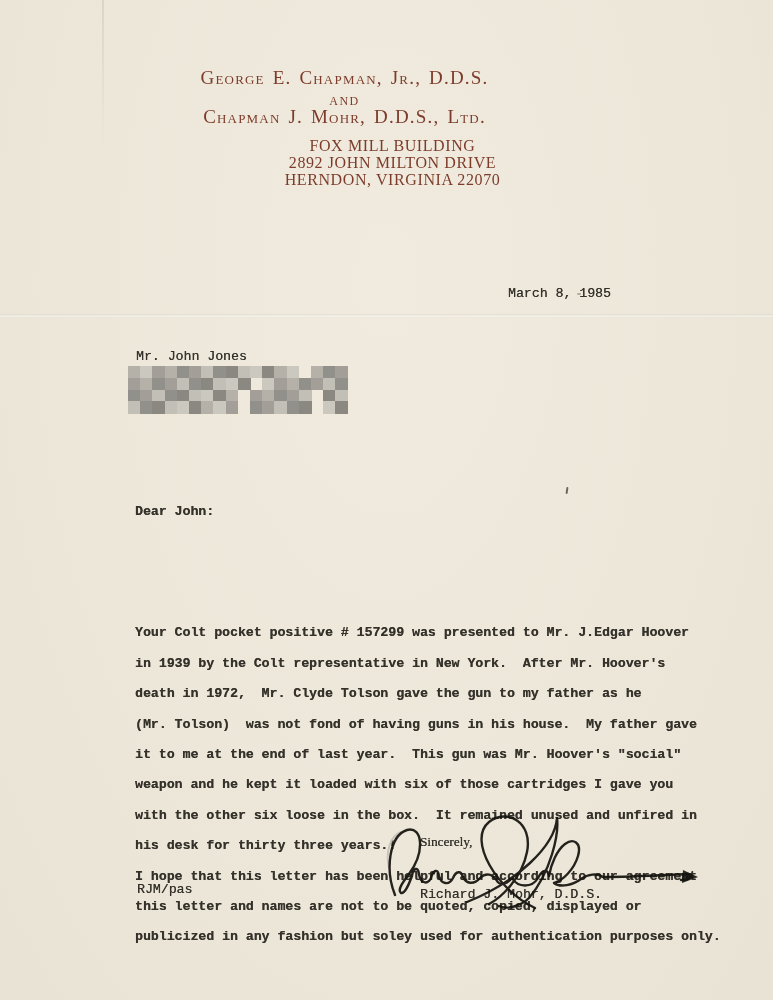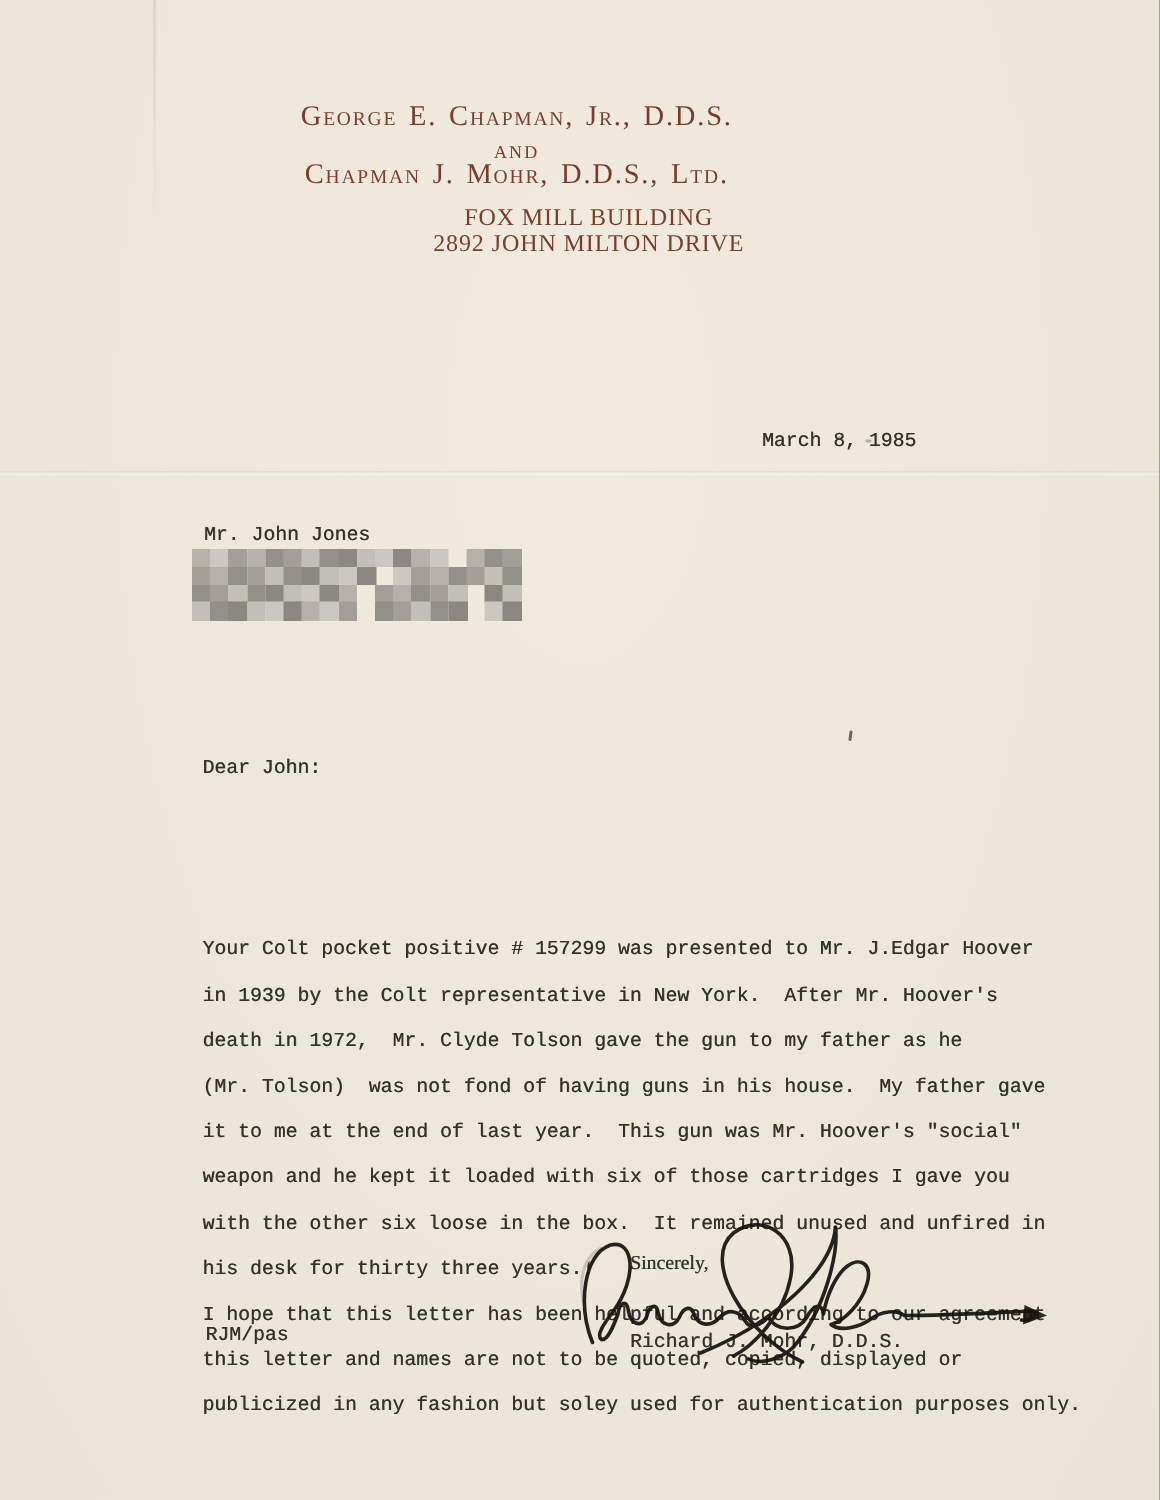--- a/index.html
+++ b/index.html
@@ -45,21 +45,21 @@
     position:absolute;
     font-family:"Liberation Mono", monospace;
     font-size:13.2px;
     color:#34312a;
     white-space:pre;
     text-shadow:0.25px 0 0 rgba(52,49,42,0.8);
   }
   .date-line{left:508px;top:270px;margin-top:16px;}
   .recipient{left:136px;top:349px;}
   .typed-block{left:135px;top:436px;line-height:30.4px;}
-  .typed-block div{height:30.4px;}
+  .typed-block div{height:30.4px;font-weight:bold;}
   .closing-sincerely{left:420px;top:834px;font-family:Liberation Serif, serif;}
   .signed-name{left:420px;top:887px;}
   .reference{left:137px;top:882px;}
 
   
   .redaction{position:absolute;left:128px;top:366px;width:218px;height:47px;}
   .redaction .cell{position:absolute;}
 
   
   .sig{position:absolute;left:385px;top:800px;width:315px;height:125px;}
@@ -74,20 +74,21 @@
   <div class="crease-v"></div>
   <div class="speck s1"></div>
   <div class="speck s2"></div>
   <div class="speck s3"></div>
 
   <div class="lh lh-name lh-name1">George E. Chapman, Jr., D.D.S.</div>
   <div class="lh lh-and">AND</div>
   <div class="lh lh-name lh-name2">Chapman J. Mohr, D.D.S., Ltd.</div>
   <div class="lh lh-addr lh-a1">FOX MILL BUILDING</div>
   <div class="lh lh-addr lh-a2">2892 JOHN MILTON DRIVE</div>
+  <div class="lh lh-addr lh-a3">HERNDON, VIRGINIA 22070</div>
 
   <div class="typed date-line">March 8, 1985</div>
 
   <div class="typed recipient">Mr. John Jones</div>
   <div class="redaction" id="redaction">
       <div class="cell" style="left: 0px; top: 0px; width: 12.8px; height: 12.4px; background: rgb(181, 177, 169);"></div>
       <div class="cell" style="left: 12.2px; top: 0px; width: 12.8px; height: 12.4px; background: rgb(203, 200, 192);"></div>
       <div class="cell" style="left: 24.4px; top: 0px; width: 12.8px; height: 12.4px; background: rgb(163, 159, 152);"></div>
       <div class="cell" style="left: 36.6px; top: 0px; width: 12.8px; height: 12.4px; background: rgb(181, 177, 169);"></div>
       <div class="cell" style="left: 48.8px; top: 0px; width: 12.8px; height: 12.4px; background: rgb(146, 144, 138);"></div>

